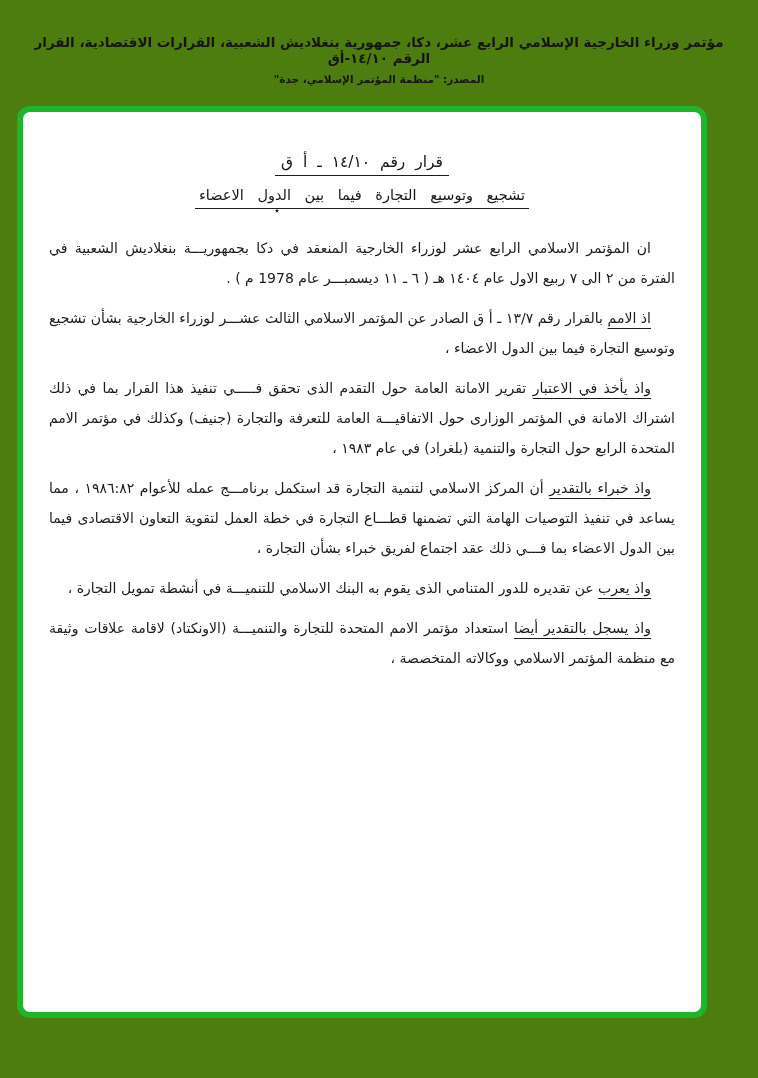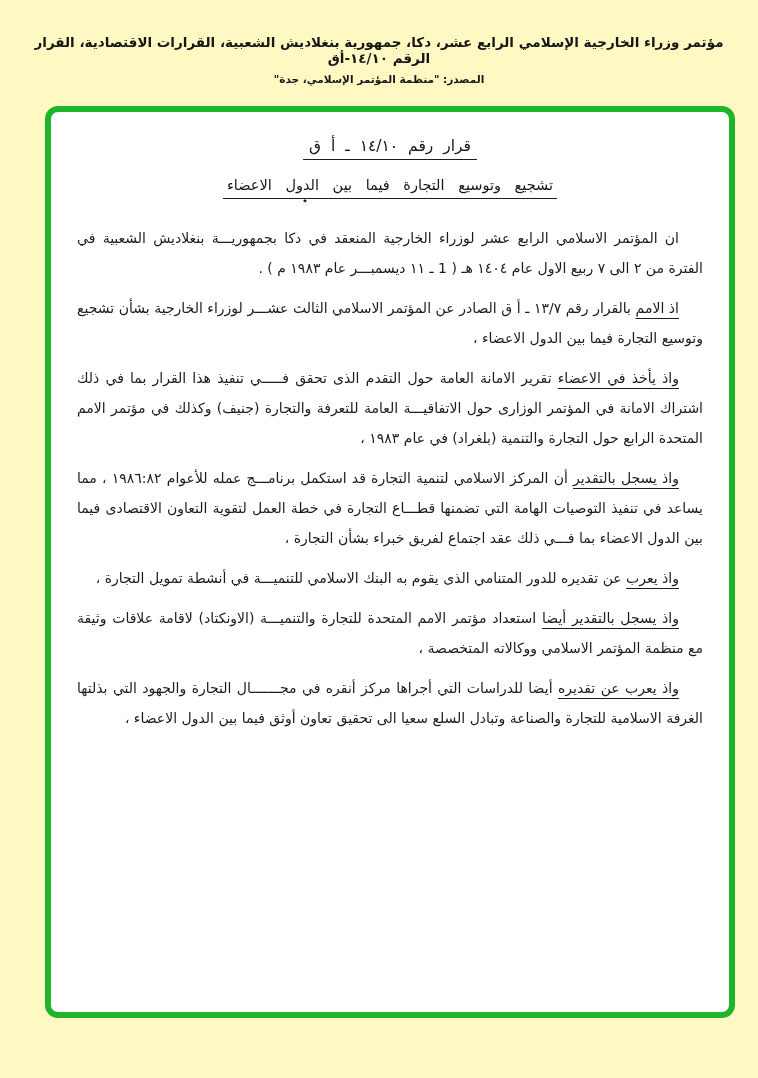--- a/index.html
+++ b/index.html
@@ -2,43 +2,43 @@
 <html lang="ar"><head>
 <meta charset="utf-8">
 <style>
   * { margin:0; padding:0; box-sizing:border-box; }
   html,body { width:758px; height:1078px; background:#ffffff; overflow:hidden; }
   body {
     position:relative;
     font-family:"DejaVu Sans", sans-serif;
     color:#161616;
   }
-  .page { position:absolute; inset:0; background:#fef9c3; }
+  .page { position:absolute; inset:0; background:#4d7c0f; }
 
   .doc-header {
     position:absolute; top:34px; left:0; width:100%;
     text-align:center; direction:rtl;
   }
   .doc-header-line1 { font-size:13.5px; font-weight:bold; letter-spacing:0; padding:0 30px; }
   .doc-header-line2 { font-size:10.5px; font-weight:bold; margin-top:7px; }
 
   .green-frame {
-    position:absolute; left:45px; top:106px; width:690px; height:912px;
+    position:absolute; left:17px; top:106px; width:690px; height:912px;
     border:6px solid #1eb42c; border-radius:13px;
-    padding:24px 26px 0 26px;
+    padding:40px 26px 0 26px;
     direction:rtl;
     background:#fff;
   }
 
   .doc-title-block { text-align:center; position:relative; margin-bottom:24px; }
   .doc-title1 {
     display:inline-block; font-size:15.5px; word-spacing:5px;
     border-bottom:1.5px solid #1c1c1c; padding:0 6px 4px 6px;
   }
-  .doc-title2-wrap { position:relative; margin-top:15px; }
+  .doc-title2-wrap { position:relative; margin-top:9px; }
   .doc-title2 {
     display:inline-block; font-size:14.5px; word-spacing:9px;
     border-bottom:1.5px solid #1c1c1c; padding:0 4px 5px 4px;
   }
   .footnote-mark {
     position:absolute; left:36%; bottom:-7px;
     font-size:10px; color:#1c1c1c;
   }
 
   .doc-body { direction:rtl; }
@@ -71,24 +71,23 @@
       <div>
         <span class="doc-title1">قرار رقم ١٤/١٠ ـ أ ق</span>
       </div>
       <div class="doc-title2-wrap">
         <span class="doc-title2">تشجيع وتوسيع التجارة فيما بين الدول الاعضاء</span>
         <span class="footnote-mark">٭</span>
       </div>
     </div>
 
     <div class="doc-body" id="paragraphs">
-        <p class="para">ان المؤتمر الاسلامي الرابع عشر لوزراء الخارجية المنعقد في دكا بجمهوريـــة بنغلاديش الشعبية في الفترة من ٢ الى ٧ ربيع الاول عام ١٤٠٤ هـ ( 1 ـ ١١ ديسمبـــر عام ١٩٨٣ م ) .</p>
+        <p class="para">ان المؤتمر الاسلامي الرابع عشر لوزراء الخارجية المنعقد في دكا بجمهوريـــة بنغلاديش الشعبية في الفترة من ٢ الى ٧ ربيع الاول عام ١٤٠٤ هـ ( ٦ ـ ١١ ديسمبـــر عام 1978 م ) .</p>
         <p class="para"><span class="lead">اذ الامم</span> بالقرار رقم ١٣/٧ ـ أ ق الصادر عن المؤتمر الاسلامي الثالث عشـــر لوزراء الخارجية بشأن تشجيع وتوسيع التجارة فيما بين الدول الاعضاء ،</p>
-        <p class="para"><span class="lead">واذ يأخذ في الاعضاء</span> تقرير الامانة العامة حول التقدم الذى تحقق فـــــي تنفيذ هذا القرار بما في ذلك اشتراك الامانة في المؤتمر الوزارى حول الاتفاقيـــة العامة للتعرفة والتجارة (جنيف) وكذلك في مؤتمر الامم المتحدة الرابع حول التجارة والتنمية (بلغراد) في عام ١٩٨٣ ،</p>
-        <p class="para"><span class="lead">واذ يسجل بالتقدير</span> أن المركز الاسلامي لتنمية التجارة قد استكمل برنامـــج عمله للأعوام ١٩٨٦:٨٢ ، مما يساعد في تنفيذ التوصيات الهامة التي تضمنها قطـــاع التجارة في خطة العمل لتقوية التعاون الاقتصادى فيما بين الدول الاعضاء بما فـــي ذلك عقد اجتماع لفريق خبراء بشأن التجارة ،</p>
+        <p class="para"><span class="lead">واذ يأخذ في الاعتبار</span> تقرير الامانة العامة حول التقدم الذى تحقق فـــــي تنفيذ هذا القرار بما في ذلك اشتراك الامانة في المؤتمر الوزارى حول الاتفاقيـــة العامة للتعرفة والتجارة (جنيف) وكذلك في مؤتمر الامم المتحدة الرابع حول التجارة والتنمية (بلغراد) في عام ١٩٨٣ ،</p>
+        <p class="para"><span class="lead">واذ خبراء بالتقدير</span> أن المركز الاسلامي لتنمية التجارة قد استكمل برنامـــج عمله للأعوام ١٩٨٦:٨٢ ، مما يساعد في تنفيذ التوصيات الهامة التي تضمنها قطـــاع التجارة في خطة العمل لتقوية التعاون الاقتصادى فيما بين الدول الاعضاء بما فـــي ذلك عقد اجتماع لفريق خبراء بشأن التجارة ،</p>
         <p class="para"><span class="lead">واذ يعرب</span> عن تقديره للدور المتنامي الذى يقوم به البنك الاسلامي للتنميـــة في أنشطة تمويل التجارة ،</p>
         <p class="para"><span class="lead">واذ يسجل بالتقدير أيضا</span> استعداد مؤتمر الامم المتحدة للتجارة والتنميـــة (الاونكتاد) لاقامة علاقات وثيقة مع منظمة المؤتمر الاسلامي ووكالاته المتخصصة ،</p>
-        <p class="para"><span class="lead">واذ يعرب عن تقديره</span> أيضا للدراسات التي أجراها مركز أنقره في مجـــــــال التجارة والجهود التي بذلتها الغرفة الاسلامية للتجارة والصناعة وتبادل السلع سعيا الى تحقيق تعاون أوثق فيما بين الدول الاعضاء ،</p>
       </div>
 
   </div>
 
 </div>
 
 </body></html>

